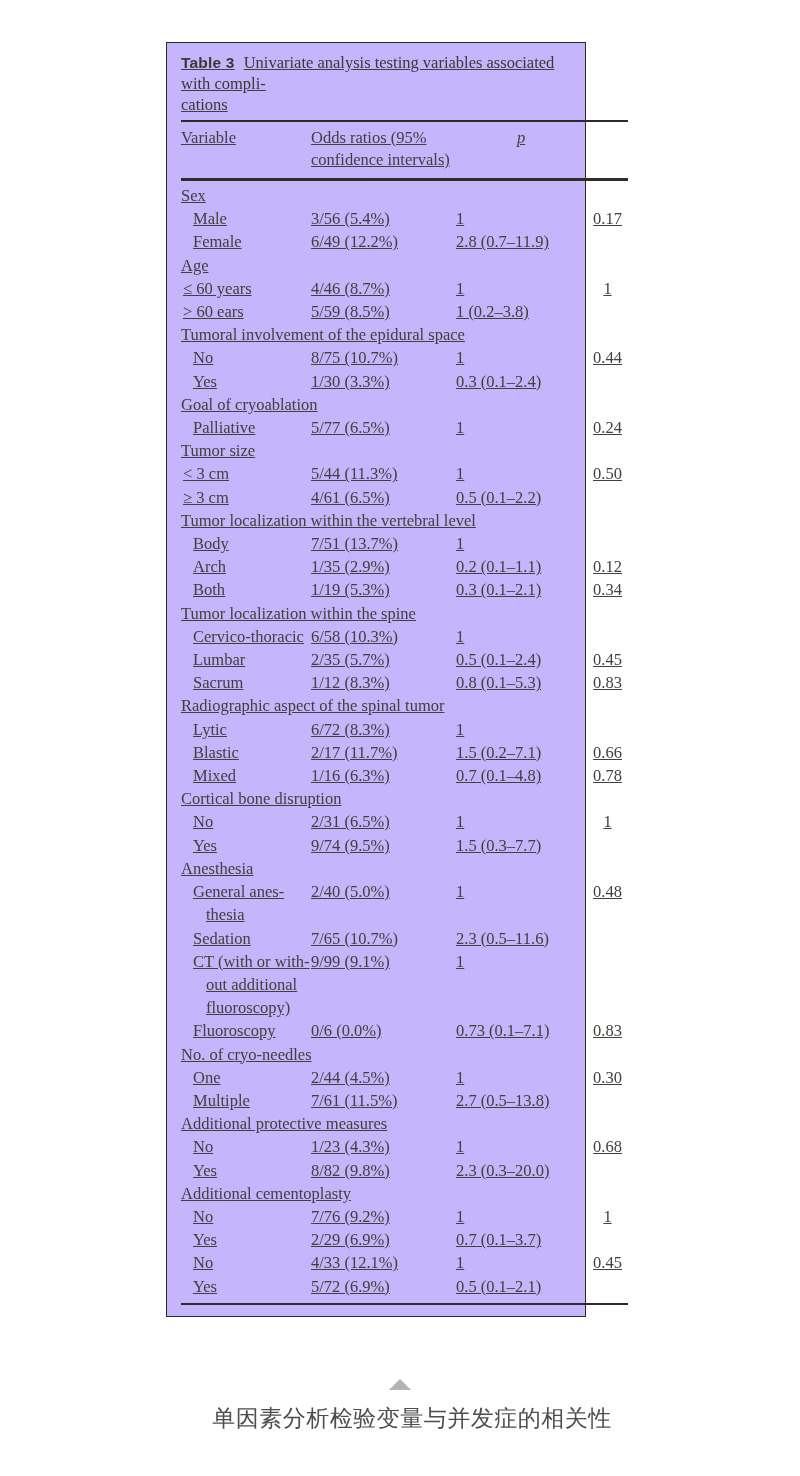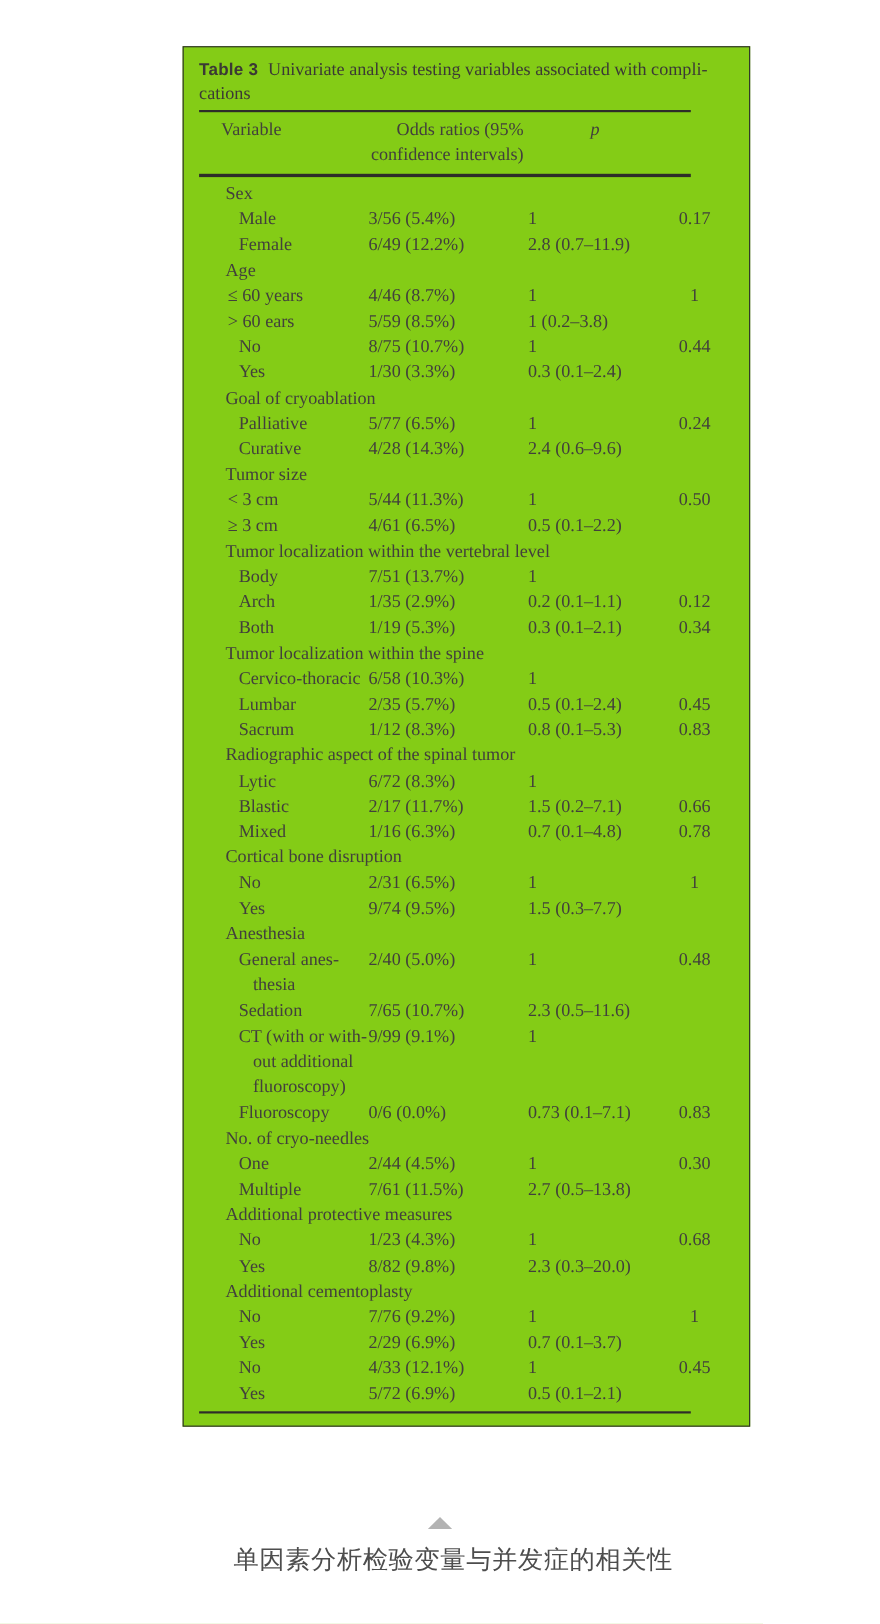--- a/index.html
+++ b/index.html
@@ -7,48 +7,49 @@
     width: 800px; height: 1476px;
     background: #ffffff;
     font-family: "Liberation Serif", "DejaVu Serif", serif;
   }
   .page { position: relative; width: 800px; height: 1476px; background: #ffffff; overflow: hidden; }
 
   
   .table-box {
     position: absolute;
     left: 166px; top: 42px;
-    width: 516px;
+    width: 420px;
     border: 1.5px solid #2a2a2a;
-    background: #84cc16;
+    background: #c4b5fd;
     padding: 9px 4px 11px 14px;
     color: #42403c;
+    text-decoration: underline;
   }
   .tbl-title {
     font-size: 16.5px;
     line-height: 21px;
     margin-bottom: 5px;
     color: #3b3935;
   }
   .tbl-title b { font-family: "Liberation Sans", "DejaVu Sans", sans-serif; font-size: 15.5px; margin-right: 9px; letter-spacing: 0.2px; }
   .tbl-title .rest { white-space: pre-line; }
 
   .content { width: 448px; }
   .rule { width: 447px; background: #2e2c29; }
   .rule.thin  { height: 2px; }
   .rule.thick { height: 3px; }
 
   .grid-row { display: grid; grid-template-columns: 130px 145px 130px 43px; }
 
-  .thead { padding: 5px 0 7px 0; font-size: 16.5px; line-height: 22px; margin-left: 20px; }
-  .thead .h-odds { white-space: pre; text-align: right; }
+  .thead { padding: 5px 0 7px 0; font-size: 16.5px; line-height: 22px; }
+  .thead .h-odds { white-space: pre; }
   .thead .h-p { font-style: italic; text-align: center; }
 
   .tbody { padding: 3px 0 5px 0; font-size: 16.5px; }
-  .trow { line-height: 23.2px; margin-left: 24px; }
+  .trow { line-height: 23.2px; }
   .trow .cell { overflow: visible; }
   .trow.section .c-label { grid-column: 1 / -1; }
   .trow.item .c-label {
     padding-left: 25px;
     text-indent: -13px;
     white-space: pre-line;
   }
   .trow.item.flush .c-label { padding-left: 15px; }
   .trow.gap-before { margin-top: 11px; }
   .c-p { text-align: center; }
@@ -124,46 +125,43 @@
             <div class="cell c-comp">4/46 (8.7%)</div>
             <div class="cell c-odds">1</div>
             <div class="cell c-p">1</div>
           </div>
           <div class="grid-row trow item flush">
             <div class="cell c-label">&gt; 60 ears</div>
             <div class="cell c-comp">5/59 (8.5%)</div>
             <div class="cell c-odds">1 (0.2–3.8)</div>
             <div class="cell c-p"></div>
           </div>
+          <div class="grid-row trow section">
+            <div class="cell c-label">Tumoral involvement of the epidural space</div>
+          </div>
           <div class="grid-row trow item">
             <div class="cell c-label">No</div>
             <div class="cell c-comp">8/75 (10.7%)</div>
             <div class="cell c-odds">1</div>
             <div class="cell c-p">0.44</div>
           </div>
           <div class="grid-row trow item">
             <div class="cell c-label">Yes</div>
             <div class="cell c-comp">1/30 (3.3%)</div>
             <div class="cell c-odds">0.3 (0.1–2.4)</div>
             <div class="cell c-p"></div>
           </div>
           <div class="grid-row trow section">
             <div class="cell c-label">Goal of cryoablation</div>
           </div>
           <div class="grid-row trow item">
             <div class="cell c-label">Palliative</div>
             <div class="cell c-comp">5/77 (6.5%)</div>
             <div class="cell c-odds">1</div>
             <div class="cell c-p">0.24</div>
-          </div>
-          <div class="grid-row trow item">
-            <div class="cell c-label">Curative</div>
-            <div class="cell c-comp">4/28 (14.3%)</div>
-            <div class="cell c-odds">2.4 (0.6–9.6)</div>
-            <div class="cell c-p"></div>
           </div>
           <div class="grid-row trow section">
             <div class="cell c-label">Tumor size</div>
           </div>
           <div class="grid-row trow item flush">
             <div class="cell c-label">&lt; 3 cm</div>
             <div class="cell c-comp">5/44 (11.3%)</div>
             <div class="cell c-odds">1</div>
             <div class="cell c-p">0.50</div>
           </div>

